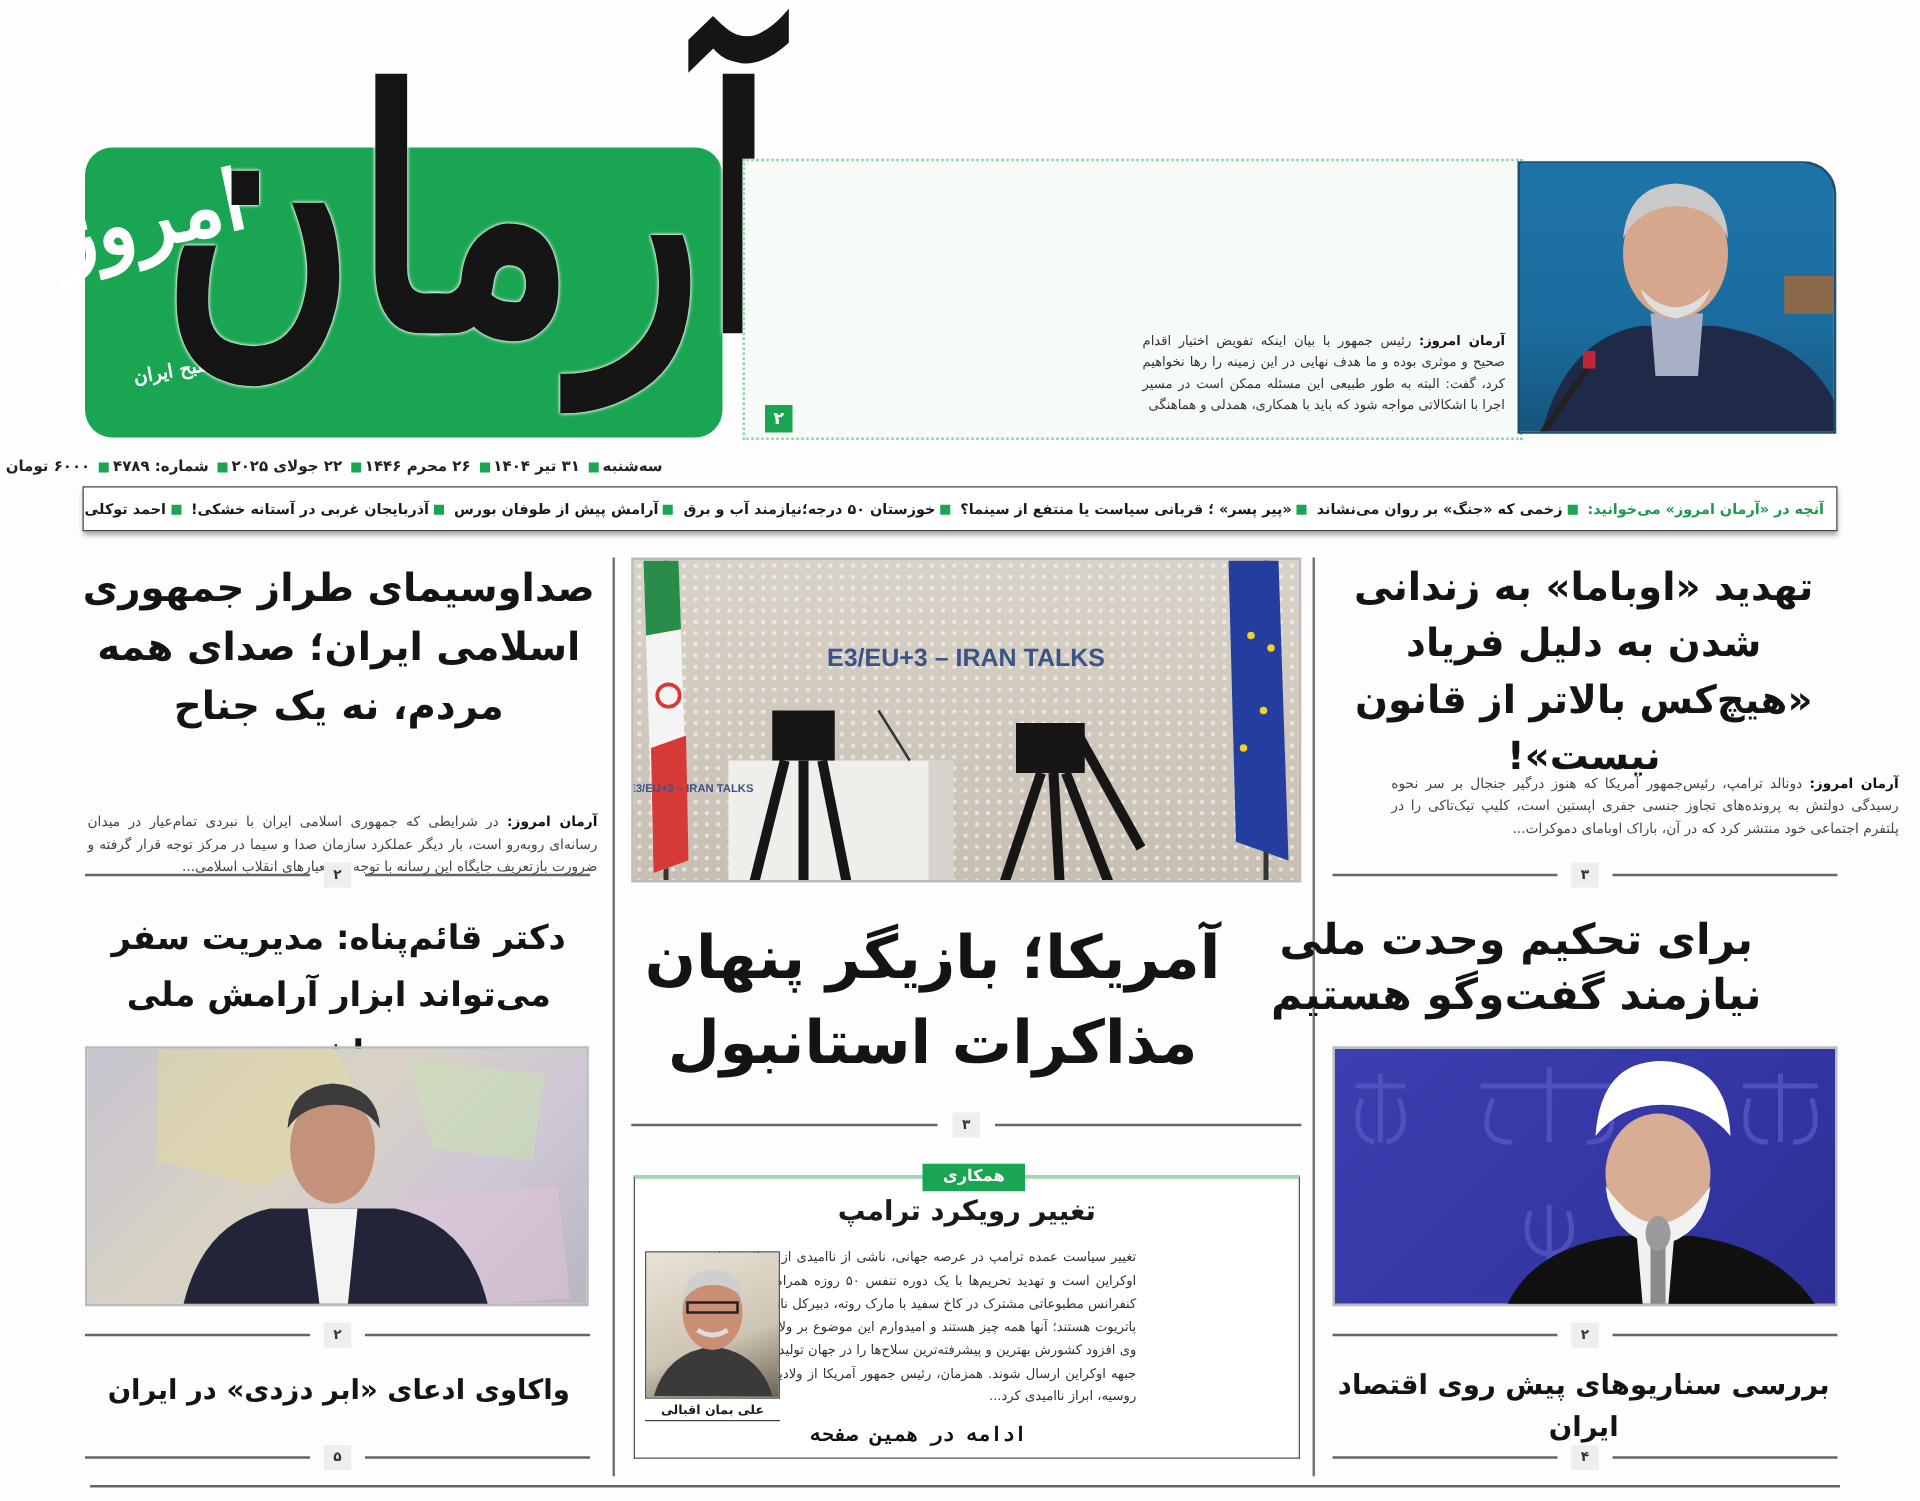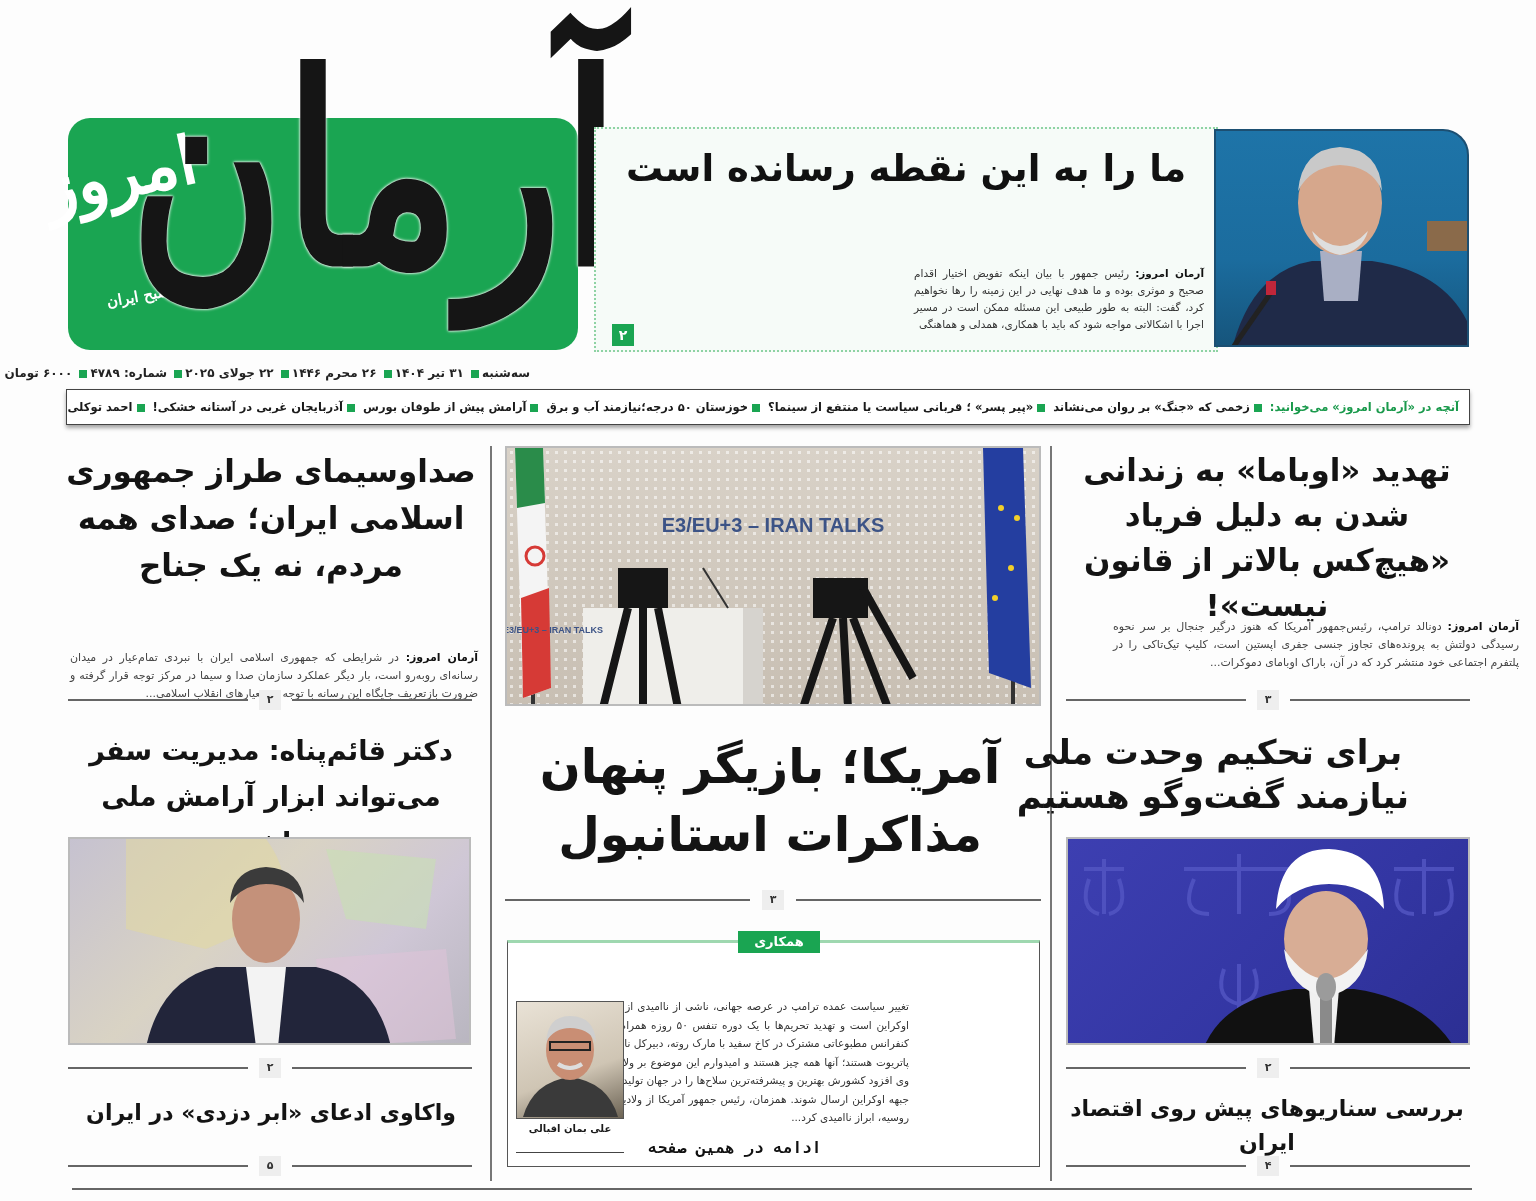--- a/index.html
+++ b/index.html
@@ -121,35 +121,34 @@
     position: absolute; left: 230px; top: -12px; width: 82px; height: 22px;
     background: #1aa552; color: #fff; font-weight: bold; font-size: 13px; text-align: center; line-height: 22px;
   }
   .ed-title { position: absolute; left: 10px; right: 10px; top: 14px; font-size: 22px; font-weight: bold; text-align: center; }
   .ed-body { position: absolute; right: 130px; left: 10px; top: 54px; font-size: 10.5px; line-height: 18.5px; color: #333; text-align: justify; }
   .ed-more { position: absolute; right: 10px; left: 140px; bottom: 8px; font-size: 16px; font-weight: bold; color: #111; text-align: left; font-family: Liberation Mono, monospace; }
   .ed-photo {
     position: absolute; left: 8px; top: 58px; width: 108px; height: 118px;
     border: 1.5px solid #555; background: linear-gradient(160deg, #e9e2d6, #cfc5b4 60%, #6c6354);
   }
-  .ed-author { position: absolute; left: 8px; top: 180px; width: 108px; font-size: 10px; font-weight: bold; text-align: center; border-bottom: 1.5px solid #444; padding-bottom: 18px; }
+  .ed-author { position: absolute; left: 8px; top: 180px; width: 108px; font-size: 10px; font-weight: bold; text-align: center; border-bottom: 1.5px solid #444; padding-bottom: 2px; }
 
   svg { display: block; }
 </style>
 </head>
 <body>
 
 <div class="abs logo-box"></div>
 <div class="abs logo-sub">امروز</div>
 <div class="abs logo-tag">روزنامه صبح ایران</div>
 <div class="abs logo-main">آرمان</div>
 
 <div class="abs top-story">
   <div class="top-headline">
-    <div>ما را به این نقطه رسانده است</div>
   </div>
   <div class="top-col right">
     <span class="lead">آرمان امروز:</span>
     <span>رئیس جمهور با بیان اینکه تفویض اختیار اقدام صحیح و موثری بوده و ما هدف نهایی در این زمینه را رها نخواهیم کرد، گفت: البته به طور طبیعی این مسئله ممکن است در مسیر اجرا با اشکالاتی مواجه شود که باید با همکاری، همدلی و هماهنگی</span>
   </div>
   <div class="page-badge">۲</div>
 </div>
 
 <div class="abs photo-top">
   <svg width="255" height="218" viewBox="0 0 255 218">
@@ -252,29 +251,30 @@
     <text x="100" y="185" font-family="Liberation Sans, sans-serif" font-weight="bold" font-size="9" fill="#3c5386">E3/EU+3 – IRAN TALKS</text>
     <line x1="200" y1="120" x2="225" y2="160" stroke="#333" stroke-width="2"></line>
 
     <rect x="115" y="120" width="50" height="40" fill="#161616"></rect>
     <path d="M125 160 L100 260 M140 160 L140 260 M155 160 L175 260" stroke="#161616" stroke-width="8"></path>
 
     <rect x="310" y="130" width="55" height="40" fill="#161616"></rect>
     <path d="M330 170 L300 260 M340 170 L345 260 M350 170 L385 260 M360 140 L410 230" stroke="#161616" stroke-width="8"></path>
   </svg>
 </div>
-<div class="abs headline" style="left:510px; top:732px; width:520px; font-size:48px; line-height:68px;">آمریکا؛ بازیگر پنهان مذاکرات استانبول</div>
+<div class="abs headline" style="left:486px; top:732px; width:520px; font-size:48px; line-height:68px;">آمریکا؛ بازیگر پنهان مذاکرات استانبول</div>
 <div class="abs pg-divider" style="left:505px; top:890px; width:536px;">
   <div class="line" style="left:0; width:245px;"></div>
     <div class="line" style="right:0; width:245px;"></div>
   <div class="num">۳</div>
 </div>
 
 <div class="abs editorial">
   <div class="ed-tag">همکاری</div>
+  <div class="ed-title">تغییر رویکرد ترامپ</div>
   <div class="ed-body">تغییر سیاست عمده ترامپ در عرصه جهانی، ناشی از ناامیدی از حملات مداوم روسیه به اوکراین است و تهدید تحریم‌ها با یک دوره تنفس ۵۰ روزه همراه بوده است. وی در یک کنفرانس مطبوعاتی مشترک در کاخ سفید با مارک روته، دبیرکل ناتو، گفت: آنها موشک‌های پاتریوت هستند؛ آنها همه چیز هستند و امیدوارم این موضوع بر ولادیمیر پوتین تأثیر بگذارد. وی افزود کشورش بهترین و پیشرفته‌ترین سلاح‌ها را در جهان تولید می‌کند که قرار است به جبهه اوکراین ارسال شوند. همزمان، رئیس جمهور آمریکا از ولادیمیر پوتین، رئیس جمهور روسیه، ابراز ناامیدی کرد...</div>
   <div class="ed-photo">
     <svg width="105" height="115" viewBox="0 0 105 115">
       <path d="M5 115 Q15 80 52 75 Q90 80 100 115 Z" fill="#3a3a3a"></path>
       <ellipse cx="52" cy="48" rx="24" ry="30" fill="#c98e74"></ellipse>
       <path d="M28 40 Q30 14 52 14 Q76 14 78 40 Q70 26 52 26 Q36 26 28 40 Z" fill="#cfcfcf"></path>
       <rect x="32" y="40" width="40" height="8" fill="none" stroke="#222" stroke-width="2"></rect>
       <path d="M40 62 Q52 70 64 62" stroke="#ddd" stroke-width="4" fill="none"></path>
     </svg>
   </div>

